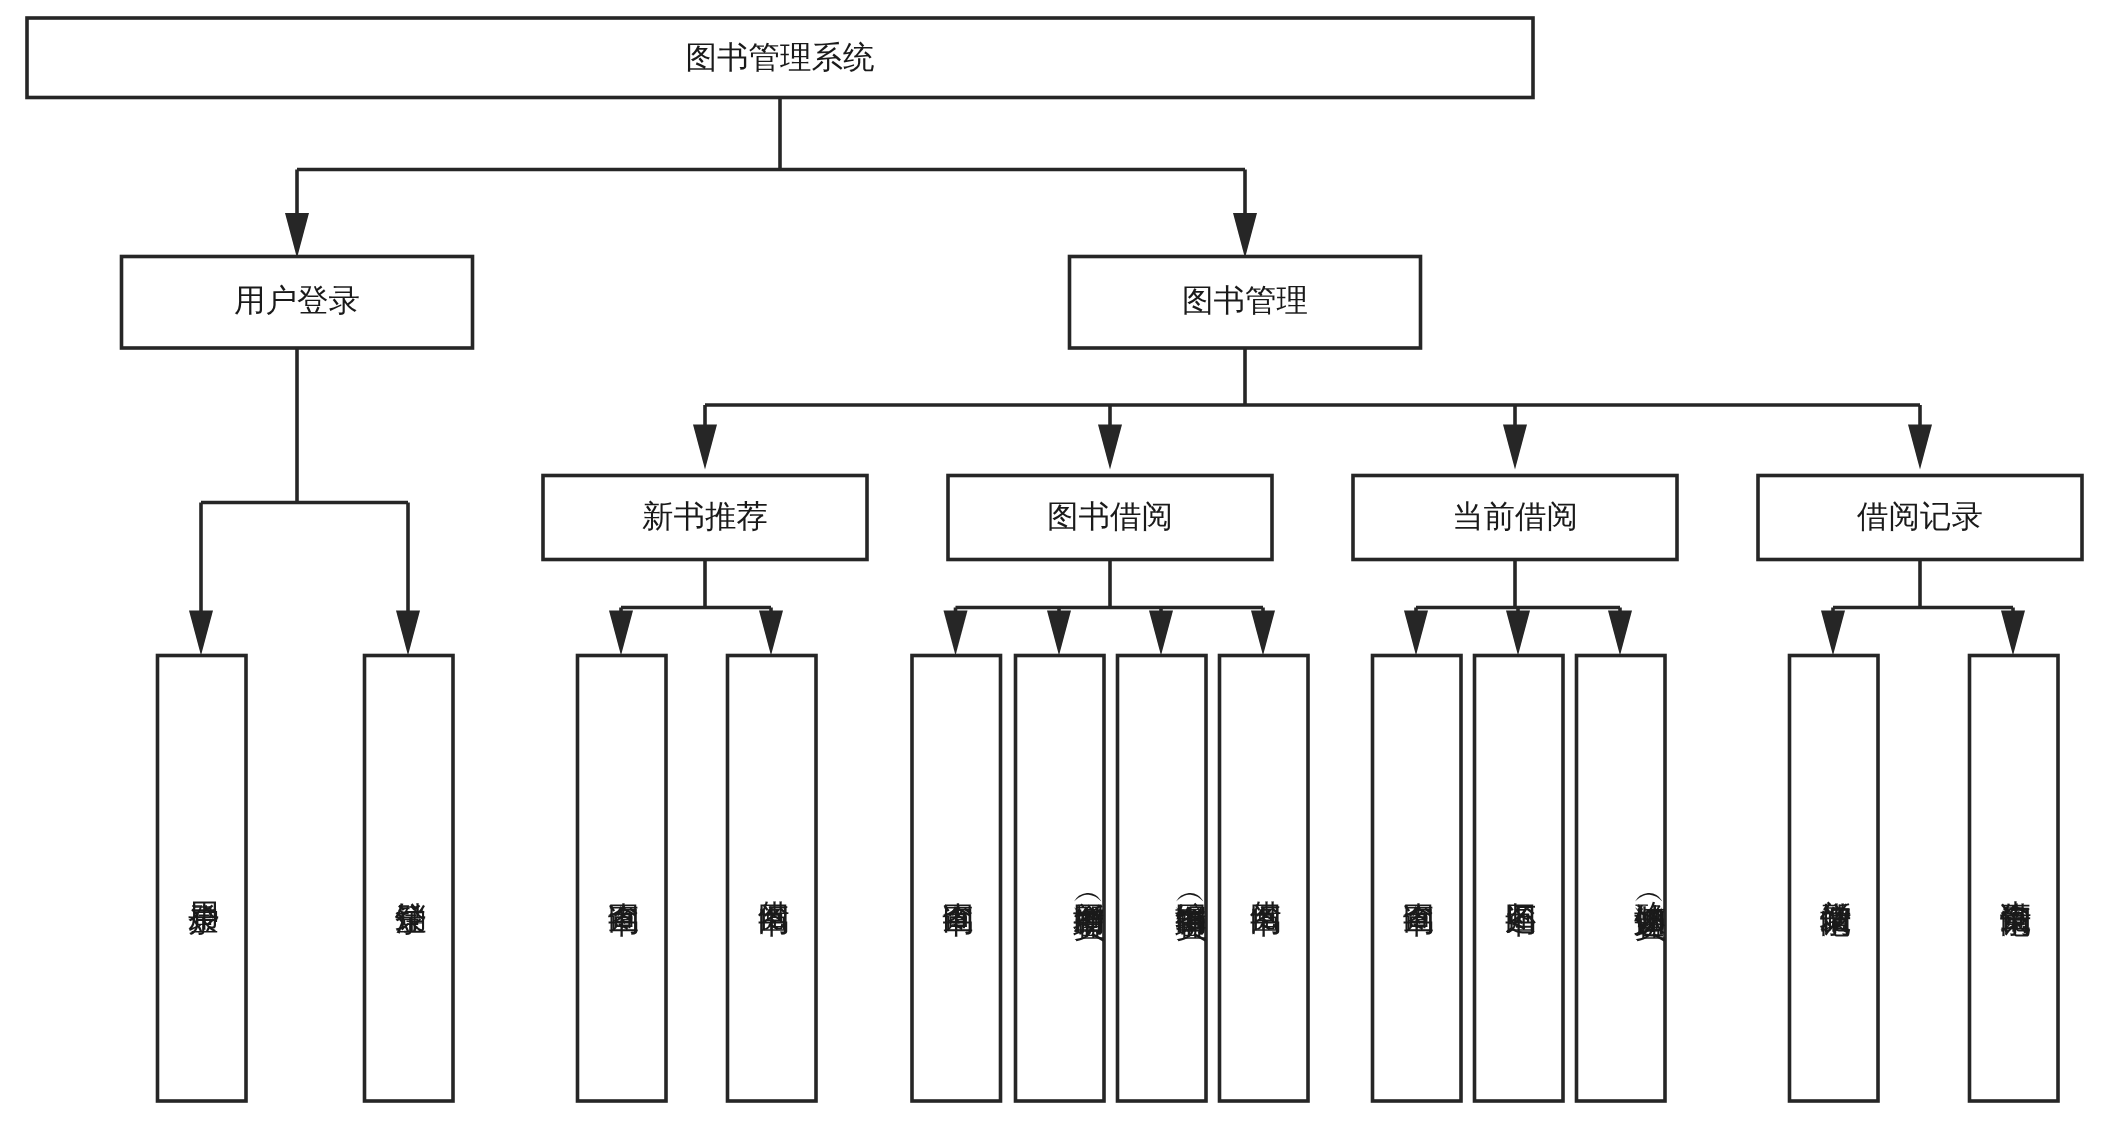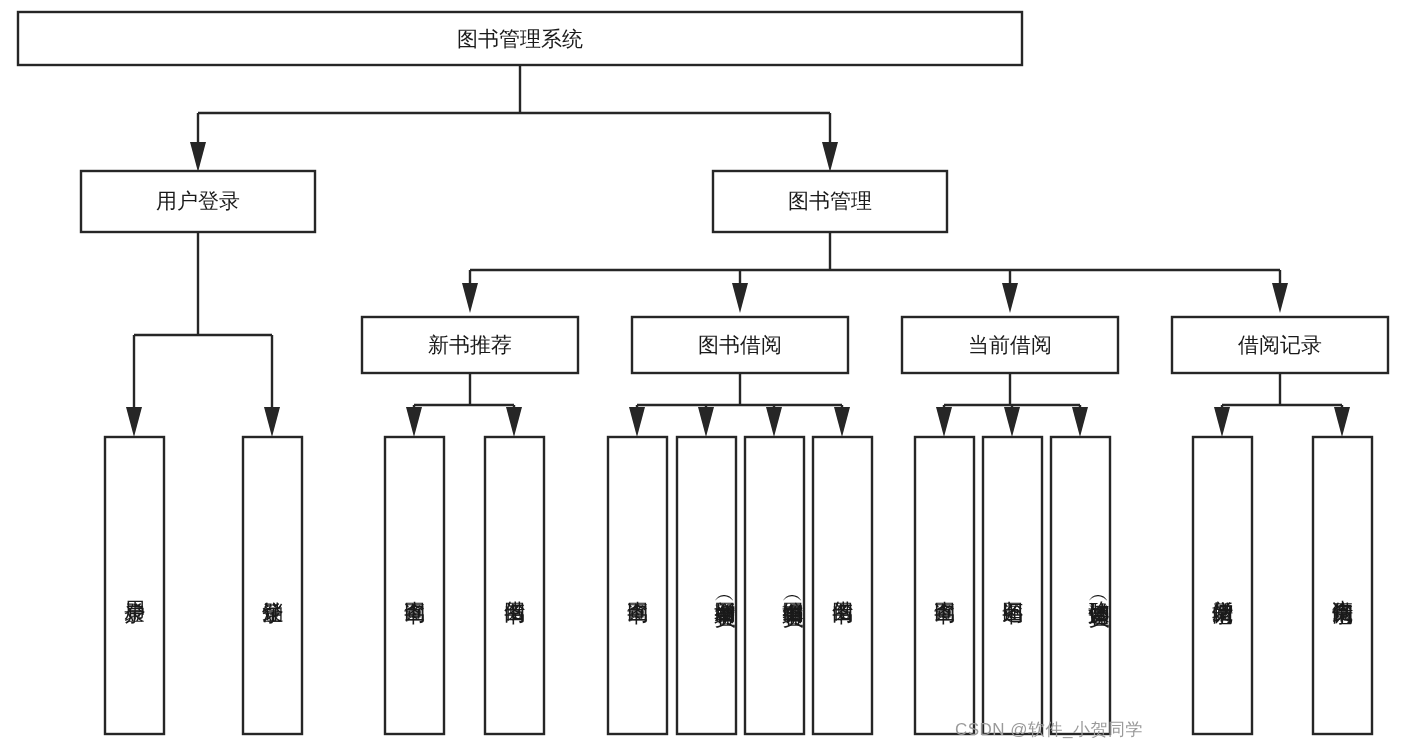--- a/index.html
+++ b/index.html
@@ -211,15 +211,14 @@
   <div class="node-label-v" style="left:608px; top:437px; width:59px; height:297px; display:flex; align-items:center; justify-content:center;">查询图书</div>
   <div class="node-label-v" style="left:677px; top:443px; width:59px; height:291px; display:flex; align-items:flex-start; justify-content:center;">新增图书（管理员）</div>
   <div class="node-label-v" style="left:745px; top:443px; width:59px; height:291px; display:flex; align-items:flex-start; justify-content:center;">编辑图书（管理员）</div>
   <div class="node-label-v" style="left:813px; top:437px; width:59px; height:297px; display:flex; align-items:center; justify-content:center;">借阅图书</div>
   <div class="node-label-v" style="left:915px; top:437px; width:59px; height:297px; display:flex; align-items:center; justify-content:center;">查询图书</div>
   <div class="node-label-v" style="left:983px; top:437px; width:59px; height:297px; display:flex; align-items:center; justify-content:center;">归还图书</div>
   <div class="node-label-v" style="left:1051px; top:443px; width:59px; height:291px; display:flex; align-items:flex-start; justify-content:center;">确认归还（管理员）</div>
   <div class="node-label-v" style="left:1193px; top:437px; width:59px; height:297px; display:flex; align-items:center; justify-content:center;">新增借阅记录</div>
   <div class="node-label-v" style="left:1313px; top:437px; width:59px; height:297px; display:flex; align-items:center; justify-content:center;">查询借阅记录</div>
 
-  <div class="watermark">CSDN @软件_小贺同学</div>
 
 </div>
 
 </body></html>

